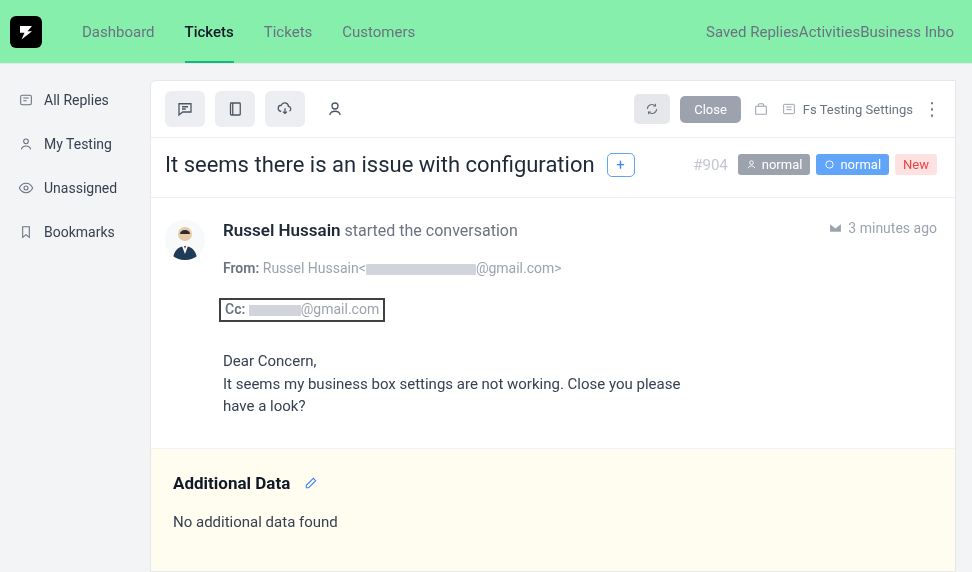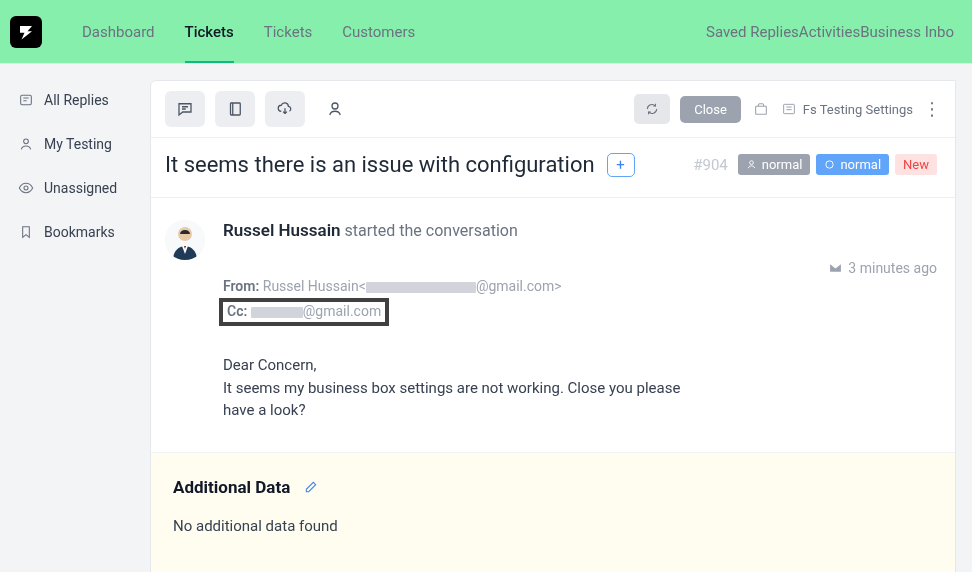--- a/index.html
+++ b/index.html
@@ -53,26 +53,26 @@
   .badge.red { background:#fee2e2; color:#ef4444; }
   .badge svg { width:11px; height:11px; stroke:#fff; fill:none; stroke-width:2; }
 
   .msg { padding: 22px 18px 30px 14px; display:flex; gap:18px; }
   .avatar { width:40px; height:40px; border-radius:50%; overflow:hidden; flex-shrink:0; background:#f3f4f6; }
   .avatar svg { width:100%; height:100%; }
   .msg-body { flex:1; }
   .msg-head { display:flex; align-items:flex-start; }
   .sender { font-size:17px; font-weight:600; color:#1f2937; }
   .started { font-size:16px; color:#6b7280; font-weight:400; margin-left:0; }
-  .time { margin-left:auto; color:#9ca3af; font-size:14px; display:flex; align-items:center; gap:6px;margin-top:40px; }
+  .time { margin-left:auto; color:#9ca3af; font-size:14px; display:flex; align-items:center; gap:6px; }
   .time svg { width:13px; height:10px; fill:#9ca3af; }
-  .from-line, .cc-line { font-size:14px; color:#9ca3af; margin-top:2px; }
+  .from-line, .cc-line { font-size:14px; color:#9ca3af; margin-top:20px; }
   .from-line b, .cc-line b { color:#6b7280; font-weight:600; }
   .redact { display:inline-block; background:#d1d5db; height:11px; vertical-align:middle; border-radius:1px; }
-  .cc-box { display:inline-block; border:4px solid #404040; padding:1px 4px 3px 4px; margin-left:-4px; margin-top:2px; }
+  .cc-box { display:inline-block; border:2px solid #404040; padding:1px 4px 3px 4px; margin-left:-4px; margin-top:2px; }
   .msg-text { margin-top:28px; font-size:15px; color:#374151; line-height:1.5; max-width:470px; }
 
   .additional { background:#fffdf0; padding: 24px 22px 40px 22px; border-top:1px solid #f1f2f4; }
   .additional h3 { font-size:17px; font-weight:700; color:#111827; display:flex; align-items:center; gap:14px; }
   .edit-icn { width:14px; height:14px; display:inline-flex; cursor:pointer; }
   .edit-icn svg { width:14px; height:14px; stroke:#3b82f6; fill:none; stroke-width:1.8; }
   .additional p { margin-top:20px; font-size:15px; color:#374151; }
 </style>
 </head>
 <body>

